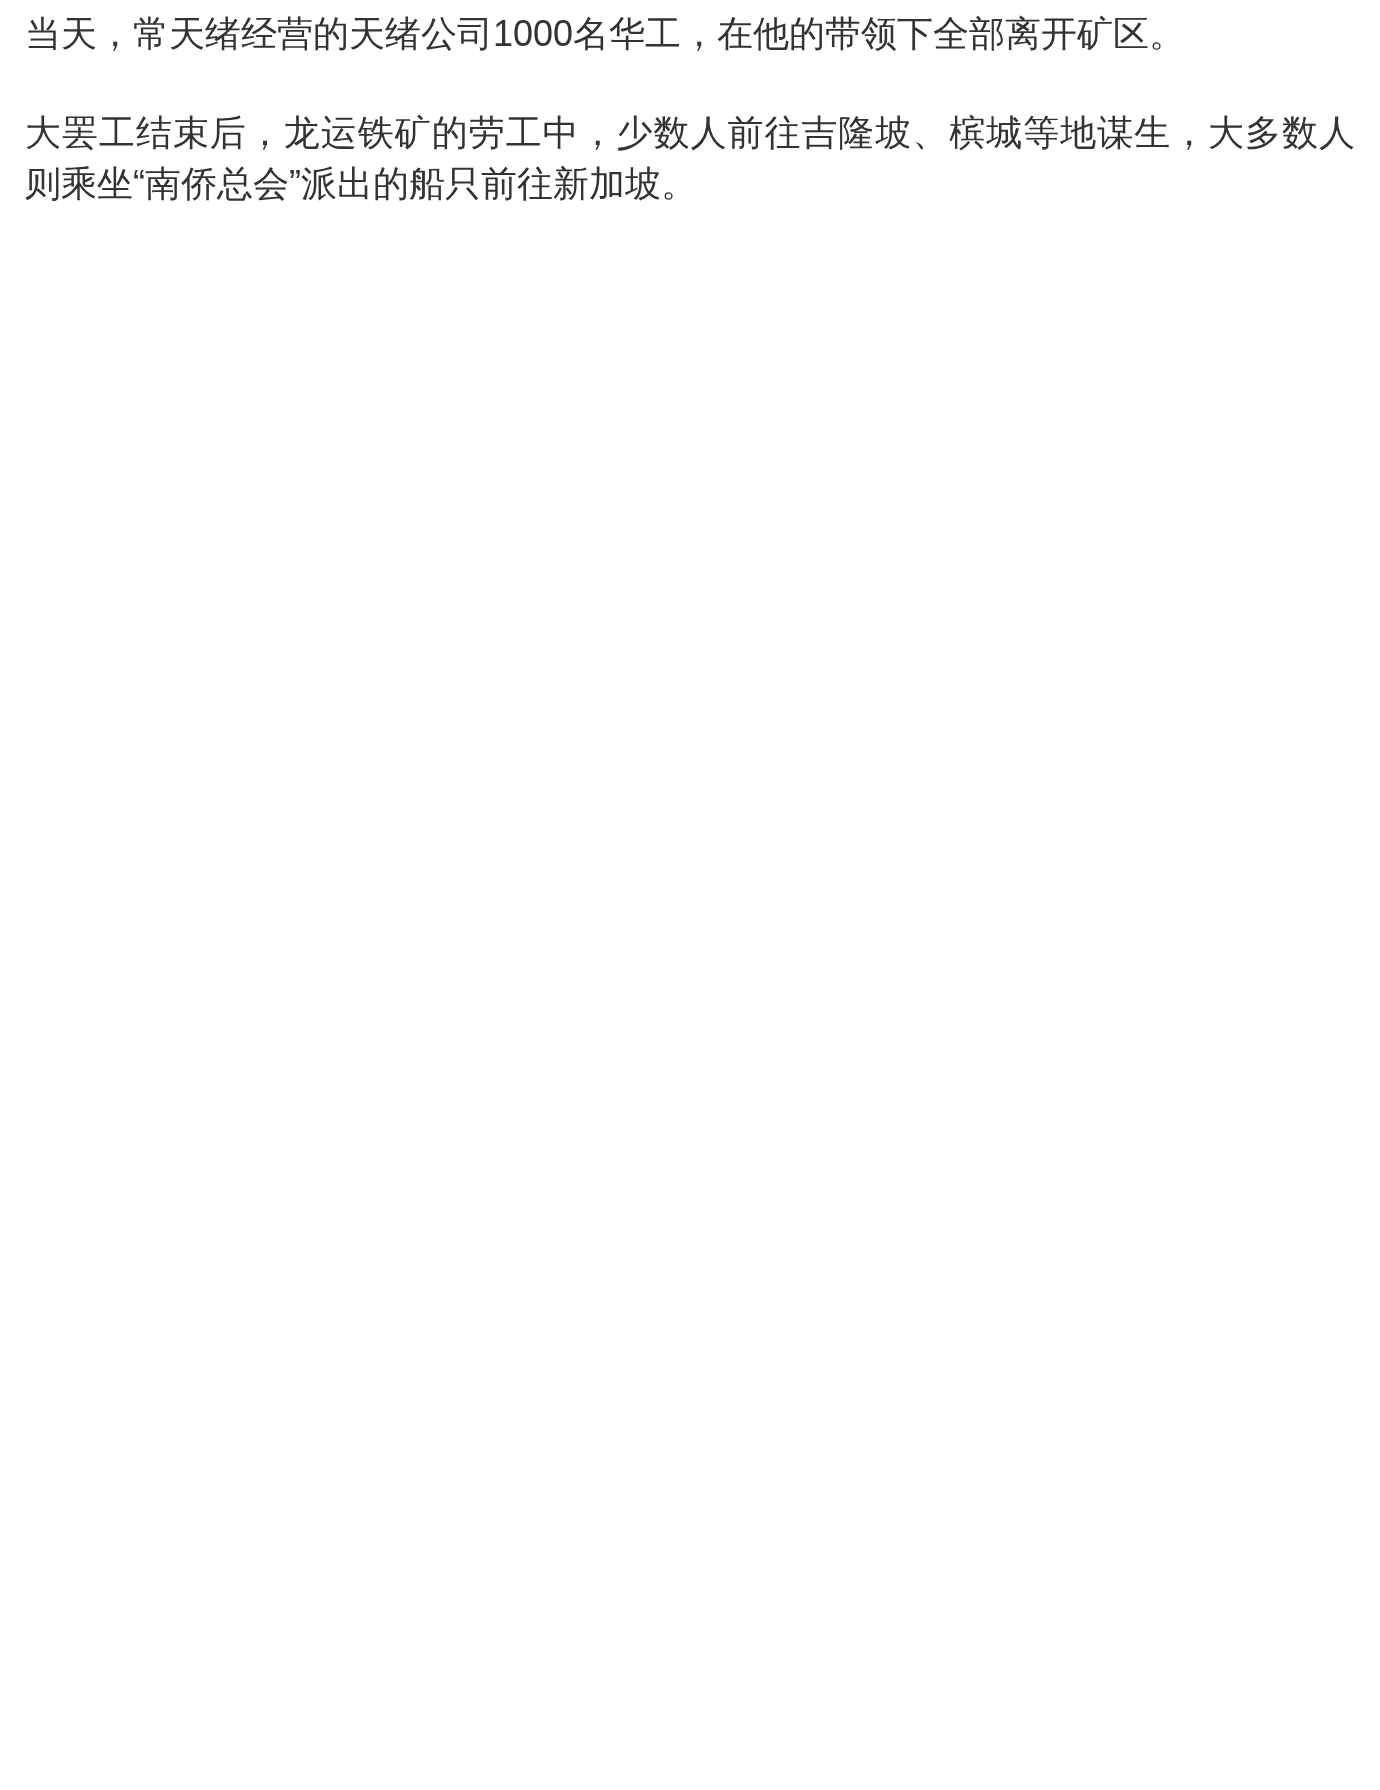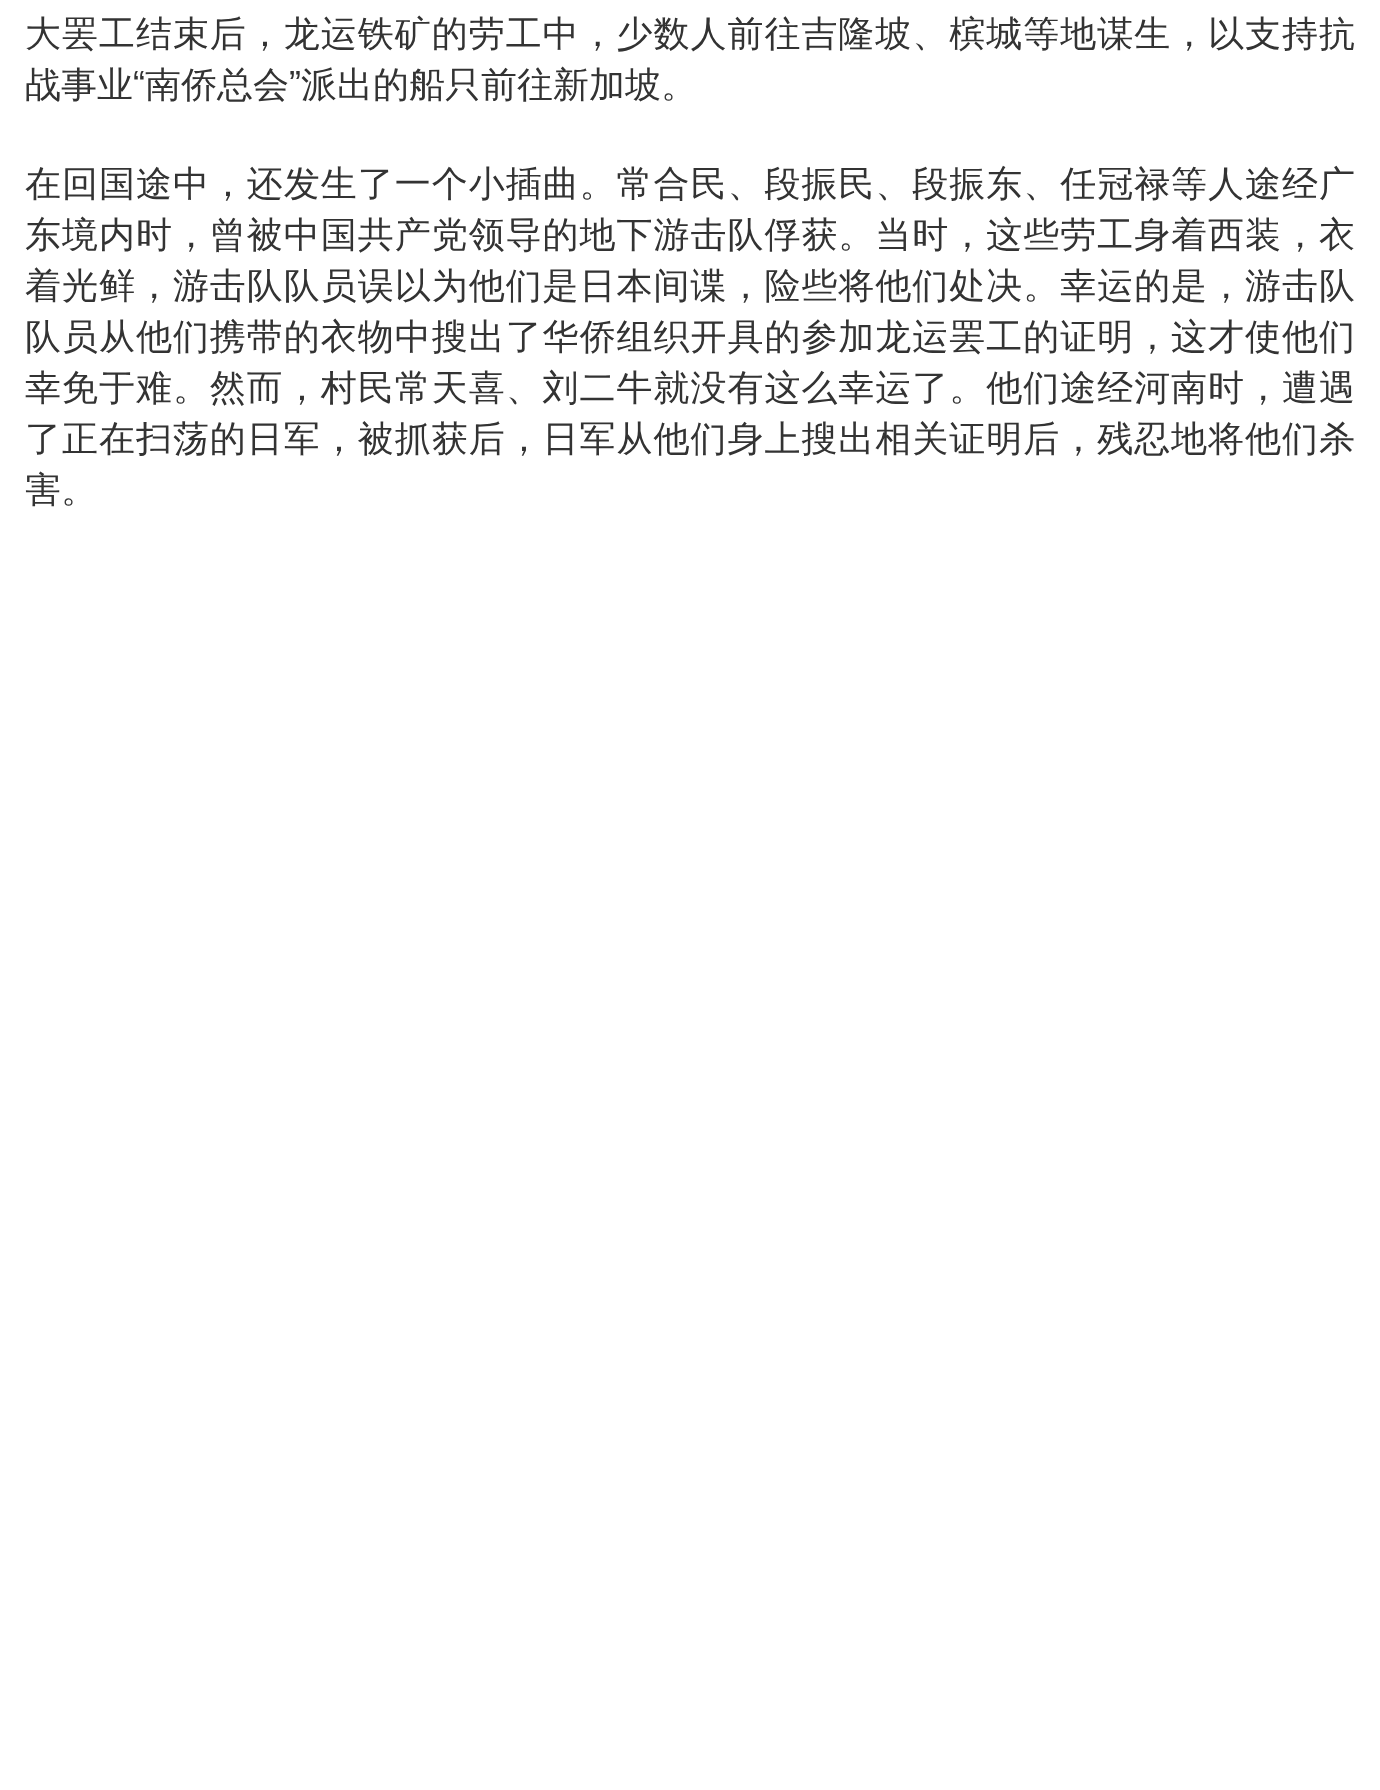--- a/index.html
+++ b/index.html
@@ -27,15 +27,15 @@
     margin: 0 0 48px 0;
   }
   .article p:last-child {
     margin-bottom: 0;
   }
 </style>
 </head>
 <body>
 
 <main class="article">
-  <p>大罢工结束后，龙运铁矿的劳工中，少数人前往吉隆坡、槟城等地谋生，以支持抗战事业“南侨总会”派出的船只前往新加坡。</p>
-  <p>在回国途中，还发生了一个小插曲。常合民、段振民、段振东、任冠禄等人途经广东境内时，曾被中国共产党领导的地下游击队俘获。当时，这些劳工身着西装，衣着光鲜，游击队队员误以为他们是日本间谍，险些将他们处决。幸运的是，游击队队员从他们携带的衣物中搜出了华侨组织开具的参加龙运罢工的证明，这才使他们幸免于难。然而，村民常天喜、刘二牛就没有这么幸运了。他们途经河南时，遭遇了正在扫荡的日军，被抓获后，日军从他们身上搜出相关证明后，残忍地将他们杀害。</p>
+  <p>当天，常天绪经营的天绪公司1000名华工，在他的带领下全部离开矿区。</p>
+  <p>大罢工结束后，龙运铁矿的劳工中，少数人前往吉隆坡、槟城等地谋生，大多数人则乘坐“南侨总会”派出的船只前往新加坡。</p>
 </main>
 
 </body></html>

